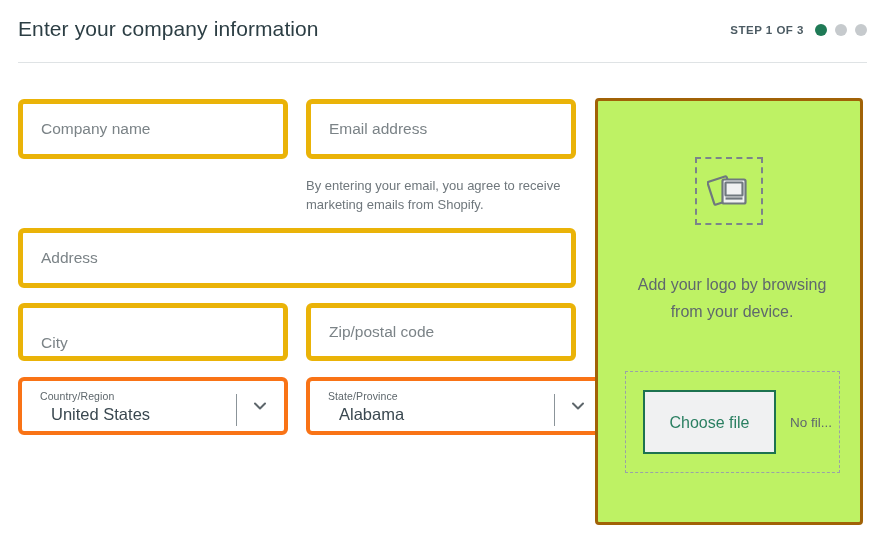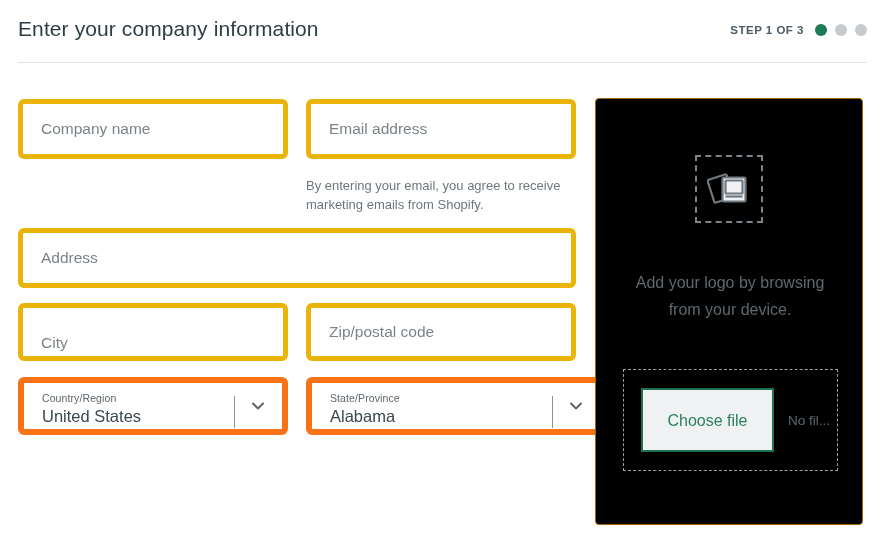--- a/index.html
+++ b/index.html
@@ -99,39 +99,39 @@
     top: 176px;
     width: 280px;
     font-size: 13px;
     line-height: 19px;
     color: #6f777c;
   }
 
   
   .select {
     position: absolute;
-    border: 6px solid #f97316;
+    border: 4px solid #f97316;
     border-radius: 6px;
     background: #ffffff;
     height: 58px;
   }
   #sel-country { left: 18px;  top: 377px; width: 270px; }
   #sel-state   { left: 306px; top: 377px; width: 300px; }
   .select .sel-label {
     position: absolute;
     left: 18px;
     top: 9px;
     font-size: 10.5px;
     color: #5d666b;
     letter-spacing: 0.1px;
     white-space: nowrap;
   }
   .select .sel-value {
     position: absolute;
-    left: 18px;
+    left: 29px;
     top: 24px;
     font-size: 16.5px;
     color: #3a4850;
     white-space: nowrap;
     text-align: right;
   }
   .select .sep {
     position: absolute;
     right: 47px;
     top: 13px;
@@ -150,22 +150,22 @@
   }
   .select .chev svg { display: block; }
 
   
   .logo-panel {
     position: absolute;
     left: 595px;
     top: 98px;
     width: 268px;
     height: 427px;
-    background: #000000;
-    border: 1px solid #a16207;
+    background: #bef264;
+    border: 3px solid #a16207;
     border-radius: 4px;
   }
   .logo-icon-box {
     position: absolute;
     left: 50%;
     transform: translateX(-50%);
     top: 56px;
     width: 68px;
     height: 68px;
     border: 2px dashed #7b848a;

